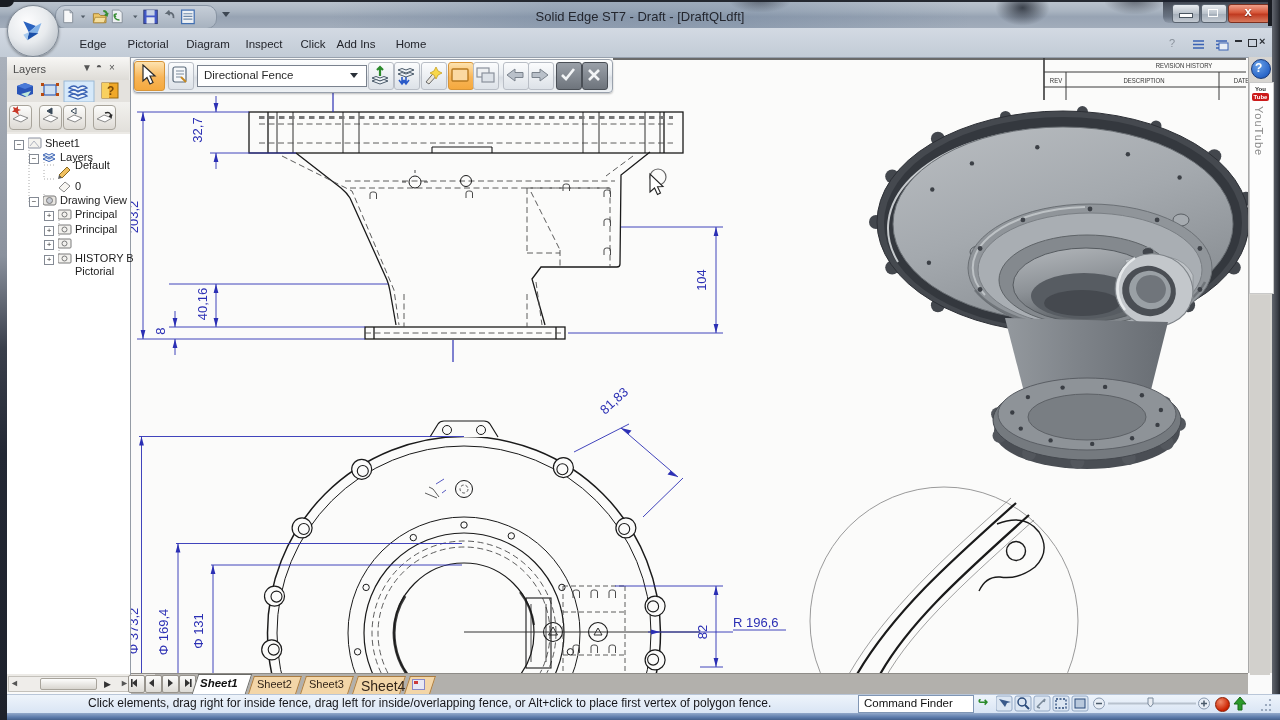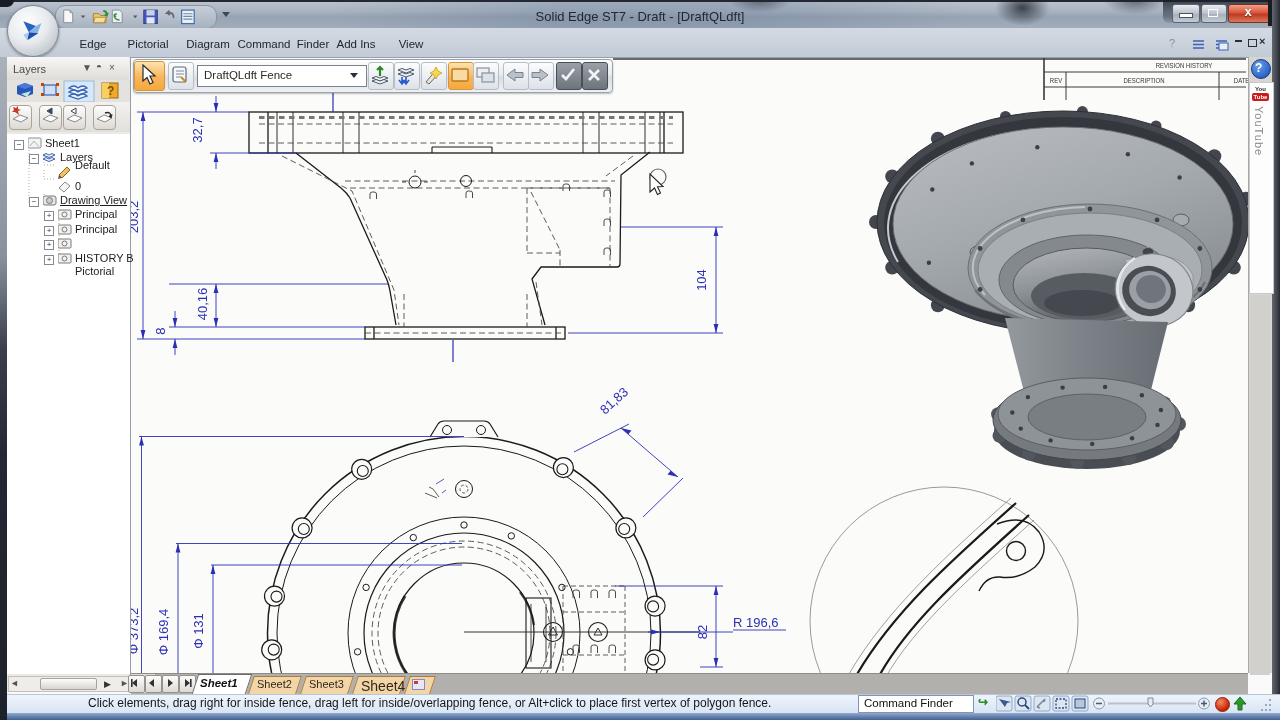--- a/index.html
+++ b/index.html
@@ -389,24 +389,24 @@
 <div class="winbtn abs" style="left:1201px;width:24px;"></div>
 <div class="abs" style="left:1208px;top:9px;width:8px;height:6px;border:1.5px solid #fdfdfd;"></div>
 <div id="closebtn" class="winbtn abs"></div>
 <div class="abs" style="left:1228px;top:4px;width:40px;height:17px;text-align:center;color:#fff;font-weight:bold;font-size:13px;line-height:16px;text-shadow:0 1px 1px #70251a;">x</div>
 <div class="abs" style="left:1268px;top:0;width:12px;height:26px;background:#191c22;"></div>
 <div class="abs" style="left:0;top:0;width:14px;height:7px;background:#191c22;border-bottom-right-radius:7px;"></div>
 <div id="tabrow" class="abs"></div>
 <div class="tab abs" style="left:48px;width:90px;text-align:center;">Edge</div>
 <div class="tab abs" style="left:103px;width:90px;text-align:center;">Pictorial</div>
 <div class="tab abs" style="left:163px;width:90px;text-align:center;">Diagram</div>
-<div class="tab abs" style="left:219px;width:90px;text-align:center;">Command</div>
-<div class="tab abs" style="left:268px;width:90px;text-align:center;">Finder</div>
+<div class="tab abs" style="left:219px;width:90px;text-align:center;">Inspect</div>
+<div class="tab abs" style="left:268px;width:90px;text-align:center;">Click</div>
 <div class="tab abs" style="left:317px;width:78px;text-align:center;">Add Ins</div>
-<div class="tab abs" style="left:366px;width:90px;text-align:center;">View</div>
+<div class="tab abs" style="left:366px;width:90px;text-align:center;">Home</div>
 <div class="abs" style="left:1169px;top:37px;font-size:11px;color:#8a929c;">?</div>
 
 <svg class="abs" style="left:1192px;top:38px" width="42" height="13" viewBox="0 0 42 13">
  <g stroke="#3a62b4" stroke-width="1.6" fill="none">
   <path d="M1 3 h11 M1 6.5 h11 M1 10 h11"></path>
   <path d="M24 3 h11 M24 6.5 h11 M24 10 h11"></path>
  </g>
  <rect x="27" y="5" width="9" height="7" fill="#e8eef6" stroke="#3a62b4" stroke-width="1"></rect>
 </svg>
 <div class="abs" style="left:1235px;top:40px;width:7px;height:2px;background:#2a2e34;"></div>
@@ -498,21 +498,21 @@
 <div class="trow abs" style="left:75px;top:159px;font-weight:normal;">Default</div>
 <svg class="abs" style="left:58px;top:180px" width="14" height="14" viewBox="0 0 14 14">
     <path d="M1 8 L7 2 L12 6 L6 12 Z" fill="#f8f6f2" stroke="#8a8a8a"></path>
   </svg>
 <div class="trow abs" style="left:75px;top:180px;font-weight:normal;">0</div>
 <div class="abs" style="left:29px;top:197px;width:8px;height:8px;border:1px solid #848a94;background:#fff;font-size:8px;line-height:7px;text-align:center;color:#333;">−</div>
 <svg class="abs" style="left:43px;top:194px" width="14" height="14" viewBox="0 0 14 14">
     <rect x="0" y="2" width="13" height="9" rx="2" fill="#e8e6e2" stroke="#7a7a7a"></rect>
     <circle cx="6.5" cy="6.5" r="3" fill="#c8ccd4" stroke="#7a7a7a"></circle>
   </svg>
-<div class="trow abs" style="left:60px;top:194px;font-weight:normal;text-decoration:underline;">Drawing Vie​w</div>
+<div class="trow abs" style="left:60px;top:194px;font-weight:normal;">Drawing Vie​w</div>
 <div class="abs" style="left:44px;top:211px;width:8px;height:8px;border:1px solid #848a94;background:#fff;font-size:8px;line-height:7px;text-align:center;color:#333;">+</div>
 <svg class="abs" style="left:58px;top:208px" width="14" height="14" viewBox="0 0 14 14">
     <rect x="0" y="2" width="13" height="9" rx="1" fill="#f2f1ee" stroke="#7a7a7a"></rect>
     <circle cx="6.5" cy="6.5" r="2.5" fill="none" stroke="#7a7a7a"></circle>
   </svg>
 <div class="trow abs" style="left:75px;top:208px;font-weight:normal;">Principal</div>
 <div class="abs" style="left:44px;top:226px;width:8px;height:8px;border:1px solid #848a94;background:#fff;font-size:8px;line-height:7px;text-align:center;color:#333;">+</div>
 <svg class="abs" style="left:58px;top:223px" width="14" height="14" viewBox="0 0 14 14">
     <rect x="0" y="2" width="13" height="9" rx="1" fill="#f2f1ee" stroke="#7a7a7a"></rect>
     <circle cx="6.5" cy="6.5" r="2.5" fill="none" stroke="#7a7a7a"></circle>
@@ -547,21 +547,21 @@
 <div class="tbtn orange abs" style="left:134px;width:29px;height:28px;top:61px;"></div>
 <svg class="abs" style="left:139px;top:64px" width="20" height="22" viewBox="0 0 20 22">
  <path d="M4 1 L4 17 L8 13.5 L11 20 L14 18.5 L11 12 L16 12 Z" fill="#fff" stroke="#2a2a2a" stroke-width="1.2"></path>
   </svg>
 <div class="tbtn abs" style="left:168px;"></div>
 <svg class="abs" style="left:172px;top:66px" width="17" height="18" viewBox="0 0 17 18">
  <rect x="1" y="1" width="13" height="15" rx="2" fill="#f6f8fa" stroke="#5a6a7a" stroke-width="1.2"></rect>
  <path d="M4 5 h8 M4 8 h8 M4 11 h5" stroke="#7a8a9a" stroke-width="1"></path>
  <path d="M9 11 l5 5" stroke="#c88a20" stroke-width="2"></path>
   </svg>
-<div id="combo" class="abs"><span style="position:relative;left:6px;top:3px;">DraftQLdft Fence</span></div>
+<div id="combo" class="abs"><span style="position:relative;left:6px;top:3px;">Directional Fence</span></div>
 <div class="abs" style="left:350px;top:73px;width:0;height:0;border-left:4px solid transparent;border-right:4px solid transparent;border-top:5px solid #2a3038;"></div>
 <div class="tbtn abs" style="left:368px;"></div>
 <div class="tbtn abs" style="left:394px;"></div>
 <div class="tbtn abs" style="left:421px;"></div>
 <div class="tbtn abs orange" style="left:448px;"></div>
 <div class="tbtn abs" style="left:473px;"></div>
 <div class="tbtn abs" style="left:503px;"></div>
 <div class="tbtn abs" style="left:528px;"></div>
 <div class="tbtn abs dark" style="left:556px;"></div>
 <div class="tbtn abs dark" style="left:582px;"></div>

